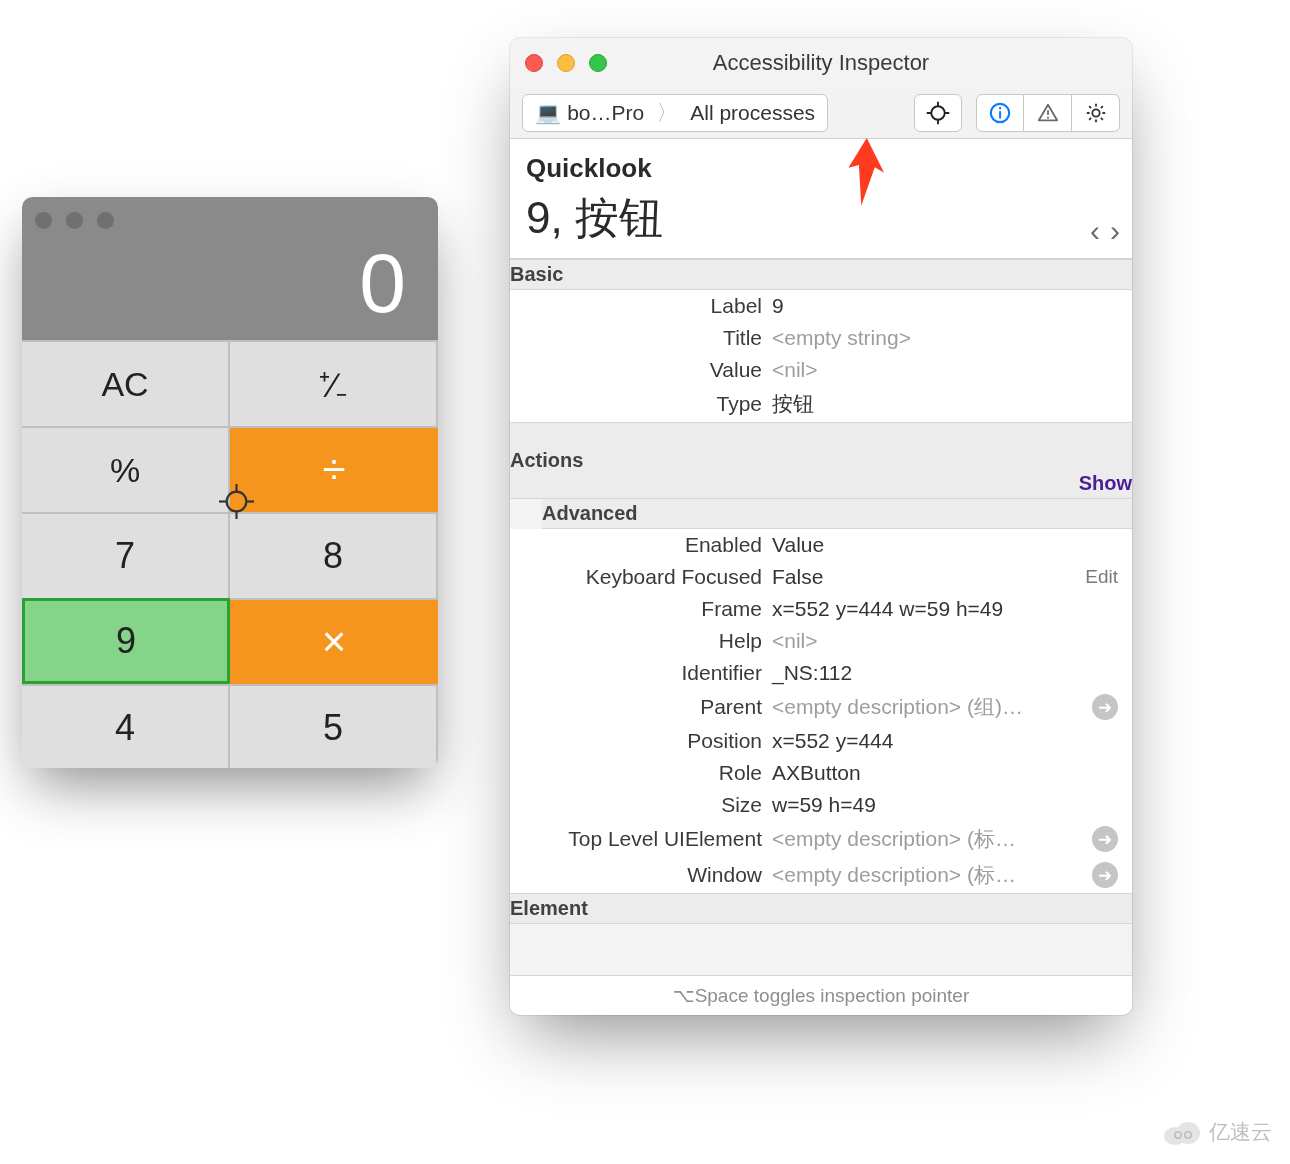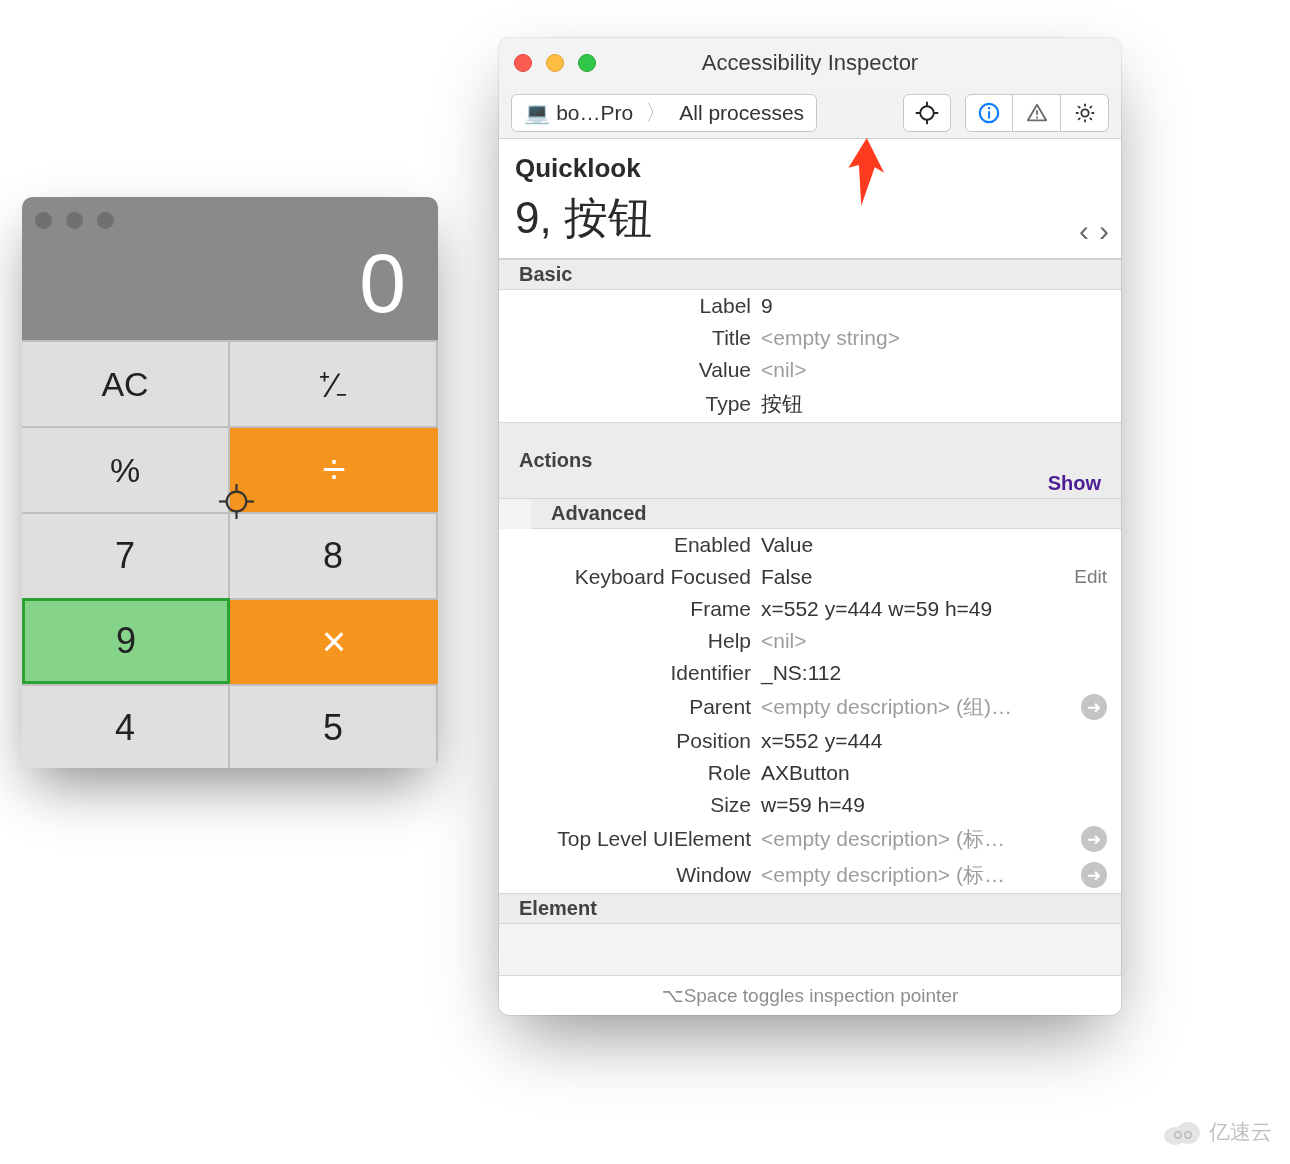--- a/index.html
+++ b/index.html
@@ -39,21 +39,21 @@
   .calc-btn.zero{grid-column:span 2;}
   .calc-btn.highlight{
     background:#86d38a;border:3px solid #2aa233;position:relative;
   }
   .reticle{
     position:absolute;left:219px;top:484px;width:35px;height:35px;pointer-events:none;
   }
 
   
   .insp{
-    position:absolute;left:499px;top:38px;width:622px;height:977px;
+    position:absolute;left:510px;top:38px;width:622px;height:977px;
     border-radius:10px;background:#f3f3f3;
     box-shadow:0 30px 70px -15px rgba(0,0,0,.45),0 0 0 1px rgba(0,0,0,.07);
     overflow:hidden;display:flex;flex-direction:column;
   }
   .insp-titlebar{height:50px;position:relative;display:flex;align-items:center;justify-content:center;}
   .insp-titlebar .traffic2{position:absolute;left:15px;top:16px;display:flex;gap:14px;}
   .traffic2 .dot{width:18px;height:18px;border-radius:50%;}
   .dot.red{background:#fc5b52;border:1px solid #e24139;}
   .dot.yellow{background:#fdbd41;border:1px solid #e1a12c;}
   .dot.green{background:#32c748;border:1px solid #26a534;}
@@ -80,21 +80,21 @@
   .toolbar-spacer{flex:1;}
 
   .ql-head{padding:14px 16px 10px;border-bottom:1px solid #cfcfcf;background:#fff;position:relative;}
   .ql-title{font-size:26px;font-weight:600;color:#2a2a2a;}
   .ql-sub{font-size:44px;font-weight:400;margin-top:5px;color:#2a2a2a;}
   .ql-nav{position:absolute;right:12px;bottom:10px;display:flex;gap:10px;}
   .ql-arrow{font-size:30px;color:#6a6a6a;cursor:pointer;}
 
   .section-h{
     background:#ececec;border-top:1px solid #d6d6d6;border-bottom:1px solid #d6d6d6;
-    font-size:20px;font-weight:600;color:#424242;padding:3px 20px;
+    font-size:20px;font-weight:600;color:#424242;padding:3px 0;
     display:flex;justify-content:space-between;align-items:center;
   }
   .section-h .act{font-weight:700;color:#4c1d95;cursor:pointer;margin-top:46px;}
 
   .kv{display:flex;padding:4px 14px;font-size:21px;align-items:center;}
   .kv .k{flex:0 0 248px;text-align:right;color:#3a3a3a;padding-right:10px;}
   .kv .v{flex:1;color:#353535;}
   .kv .v.dim{color:#9d9d9d;}
   .kv .edit{color:#7a7a7a;font-size:19px;cursor:pointer;padding-left:10px;}
   .kv .drill{

